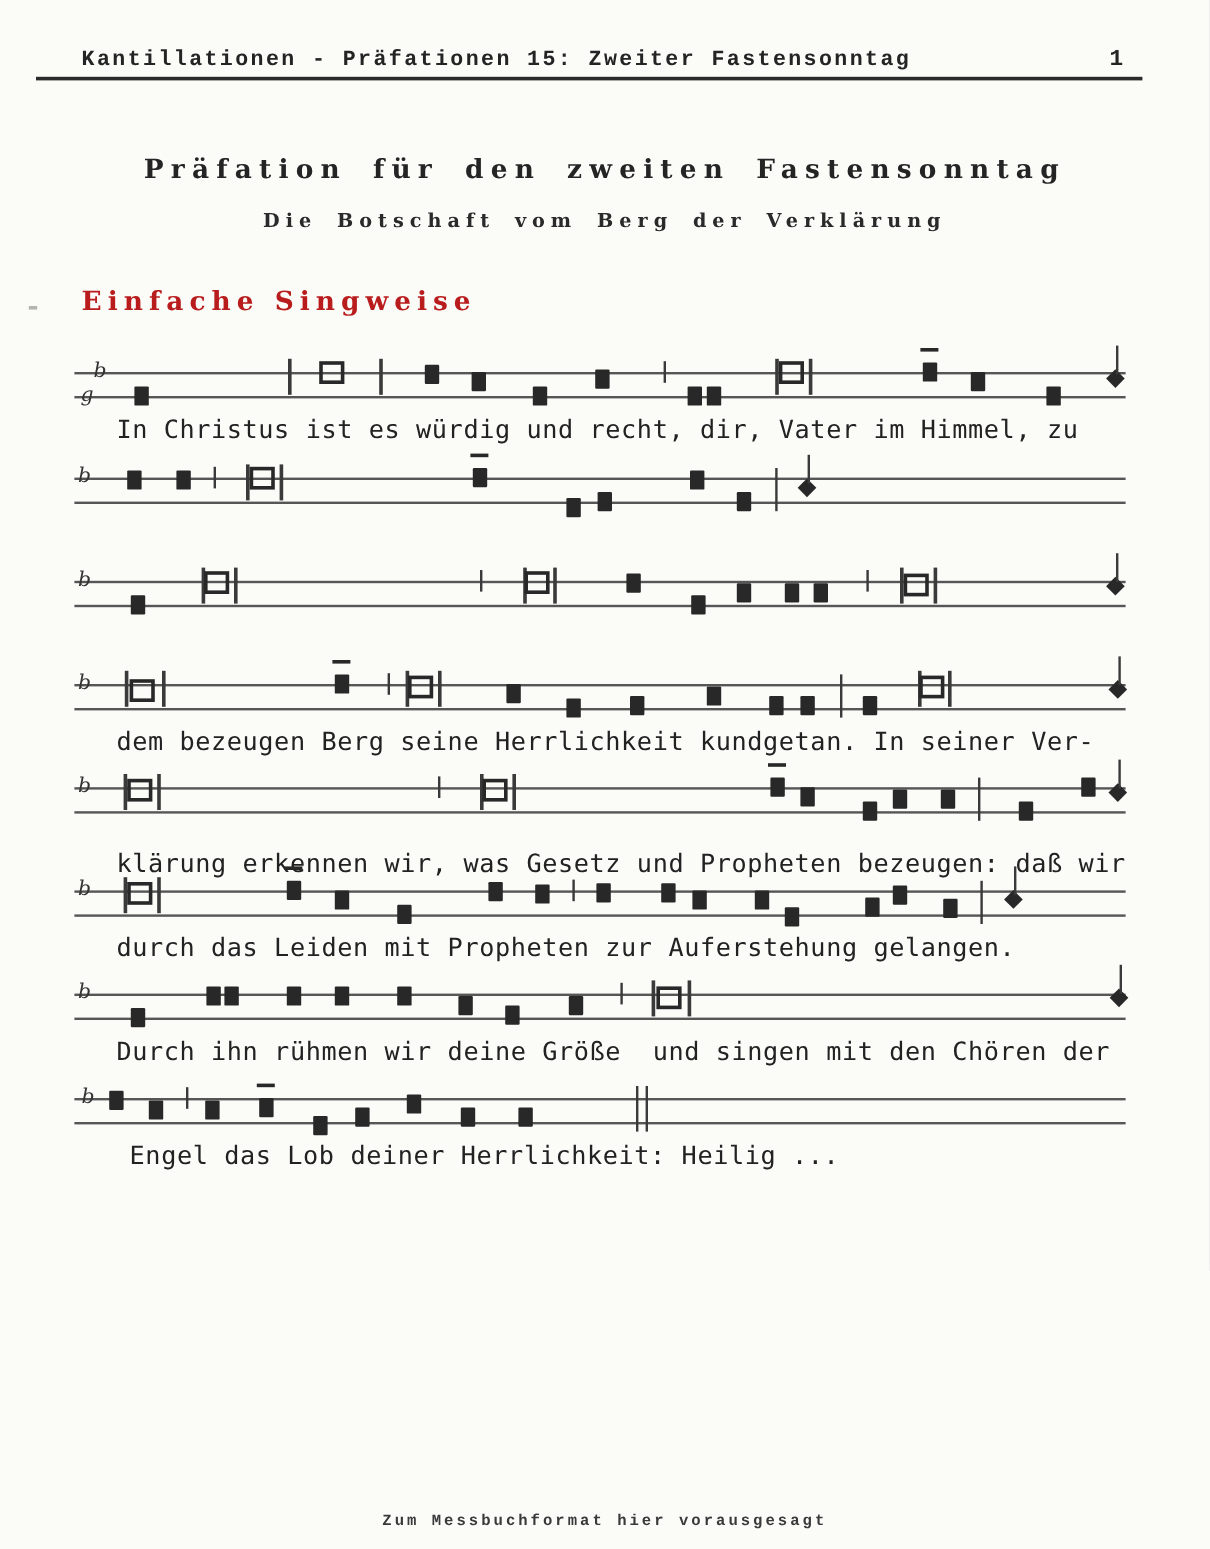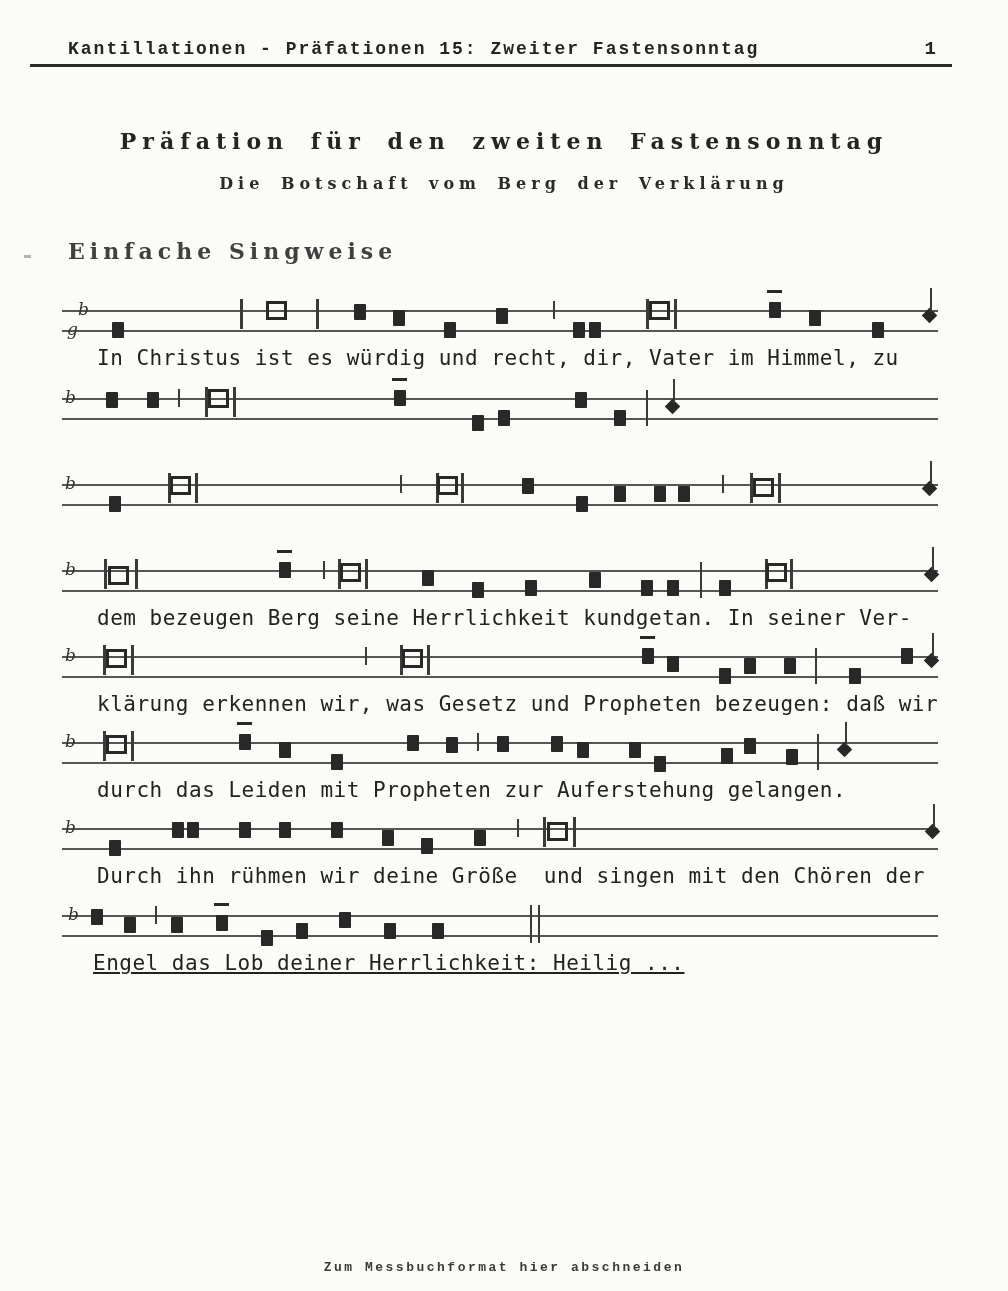--- a/index.html
+++ b/index.html
@@ -18,21 +18,21 @@
   .doc-title {
     position:absolute; left:0; top:128px; width:1008px; text-align:center;
     font:bold 22px "DejaVu Serif", serif; letter-spacing:6px; word-spacing:8px; color:#242424;
   }
   .doc-subtitle {
     position:absolute; left:0; top:174px; width:1008px; text-align:center;
     font:bold 16px "DejaVu Serif", serif; letter-spacing:5px; word-spacing:6px; color:#2a2a2a;
   }
   .section-heading {
     position:absolute; left:68px; top:238px;
-    font:bold 22px "DejaVu Serif", serif; letter-spacing:5px; color:#404040;
+    font:bold 22px "DejaVu Serif", serif; letter-spacing:5px; color:#b91c1c;
   }
   .staves { position:absolute; left:0; top:0; width:1008px; height:1100px; }
   .staff { position:absolute; left:0; width:1008px; height:112px; }
   .staff-line { position:absolute; height:2px; background:#565656; }
   .clef { position:absolute; font:italic 17px "DejaVu Serif", serif; color:#333; }
   .note { position:absolute; width:12px; height:16px; background:#282828; border-radius:1px; }
   .episema { position:absolute; width:15px; height:3px; background:#282828; }
   .recit { position:absolute; width:21px; height:19px; border:3.5px solid #282828; box-sizing:border-box; background:transparent; }
   .sbar { position:absolute; width:2.5px; height:30px; background:#3a3a3a; }
   .tick { position:absolute; width:2px; height:18px; background:#3a3a3a; }
@@ -177,21 +177,21 @@
         <div class="episema" style="left: 640px; top: 20px;"></div>
         <div class="note" style="left: 667px; top: 40px;"></div>
         <div class="note" style="left: 719px; top: 52px;"></div>
         <div class="note" style="left: 744px; top: 42px;"></div>
         <div class="note" style="left: 784px; top: 42px;"></div>
         <div class="bar" style="left: 815px; top: 32px;"></div>
         <div class="note" style="left: 849px; top: 52px;"></div>
         <div class="note" style="left: 901px; top: 32px;"></div>
         <div class="final" style="left: 926px; top: 39px;"></div>
         <div class="fstroke" style="left: 932px; top: 17px;"></div>
-        <div class="lyric" style="left: 97px; top: 76px;">klärung erkennen wir, was Gesetz und Propheten bezeugen: daß wir</div>
+        <div class="lyric" style="left: 97px; top: 92px;">klärung erkennen wir, was Gesetz und Propheten bezeugen: daß wir</div>
       </div>
       <div class="staff" style="top: 702px;">
         <div class="staff-line" style="left: 62px; top: 40px; width: 876px;"></div>
         <div class="staff-line" style="left: 62px; top: 60px; width: 876px;"></div>
         <div class="clef" style="left: 65px; top: 29px;">b</div>
         <div class="sbar" style="left: 103px; top: 29px;"></div>
         <div class="recit" style="left: 106px; top: 33px;"></div>
         <div class="sbar" style="left: 131px; top: 29px;"></div>
         <div class="note" style="left: 239px; top: 32px;"></div>
         <div class="episema" style="left: 237px; top: 20px;"></div>
@@ -243,18 +243,18 @@
         <div class="tick" style="left: 155px; top: 31px;"></div>
         <div class="note" style="left: 171px; top: 42px;"></div>
         <div class="note" style="left: 216px; top: 40px;"></div>
         <div class="episema" style="left: 214px; top: 28px;"></div>
         <div class="note" style="left: 261px; top: 55px;"></div>
         <div class="note" style="left: 296px; top: 48px;"></div>
         <div class="note" style="left: 339px; top: 37px;"></div>
         <div class="note" style="left: 384px; top: 48px;"></div>
         <div class="note" style="left: 432px; top: 48px;"></div>
         <div class="dbar" style="left: 530px; top: 30px;"></div>
-        <div class="lyric" style="left: 93px; top: 76px; text-decoration: underline;">Engel das Lob deiner Herrlichkeit: Heilig ...</div>
+        <div class="lyric" style="left: 108px; top: 76px;">Engel das Lob deiner Herrlichkeit: Heilig ...</div>
       </div>
     </div>
-  <div class="footer">Zum Messbuchformat hier abschneiden</div>
+  <div class="footer">Zum Messbuchformat hier vorausgesagt</div>
   <div class="artifact"></div>
 </div>
 
 </body></html>

